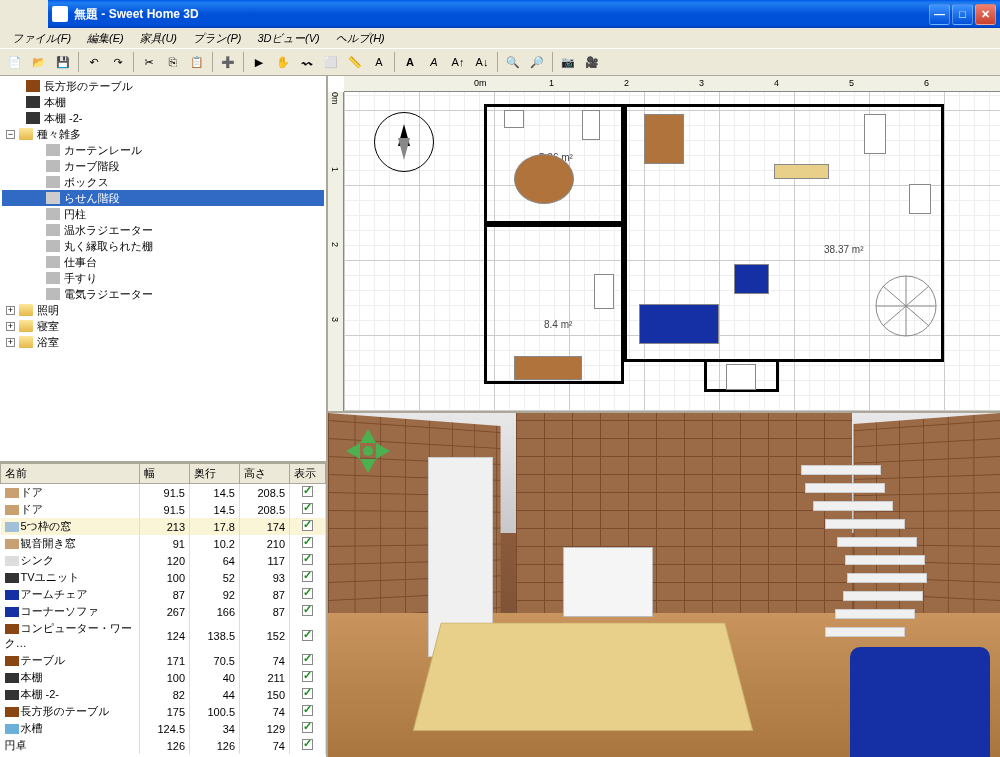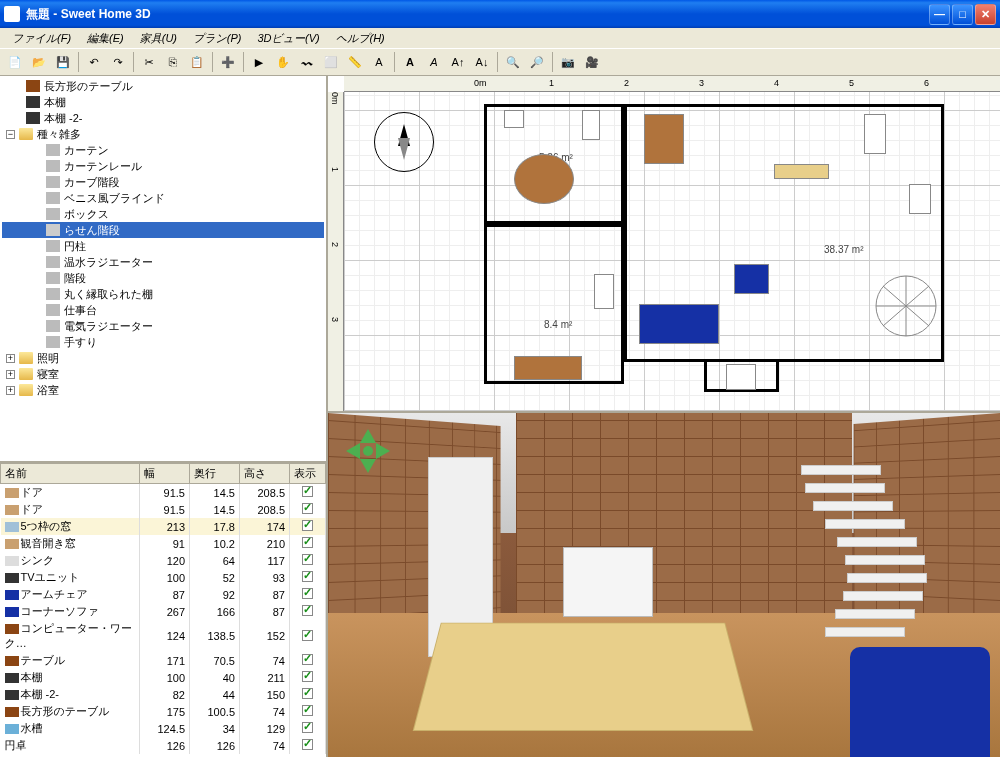--- a/index.html
+++ b/index.html
@@ -1,18 +1,18 @@
 <!DOCTYPE html>
 <html><head>
 <meta charset="utf-8">
 <style>
 * { box-sizing: border-box; margin: 0; padding: 0; font-family: "MS PGothic", sans-serif; font-size: 11px; }
 body { width: 1000px; height: 757px; overflow: hidden; background: #ece9d8; }
 
-.titlebar { height: 28px; background: linear-gradient(to bottom, #0058e6 0%, #1f7ef1 10%, #0050d8 50%, #0050d8 90%, #003db3 100%); display: flex; align-items: center; padding: 0 4px; color: #fff; }
+.titlebar { height: 28px; background: linear-gradient(to bottom, #0058e6 0%, #1f7ef1 10%, #0050d8 50%, #0050d8 90%, #003db3 100%); display: flex; align-items: center; padding: 0 4px; color: #fff; margin-left: 48px; }
 .titlebar .app-icon { width: 16px; height: 16px; margin-right: 6px; background: #fff; border-radius: 2px; }
 .titlebar .title-text { flex: 1; font-weight: bold; font-size: 12px; }
 .win-btns { display: flex; gap: 2px; }
 .win-btn { width: 21px; height: 21px; border-radius: 3px; display: flex; align-items: center; justify-content: center; font-size: 11px; color: #fff; font-weight: bold; border: 1px solid rgba(255,255,255,0.3); }
 .win-btn.min, .win-btn.max { background: linear-gradient(to bottom, #3d95ff, #0050d8); }
 .win-btn.close { background: linear-gradient(to bottom, #f08070, #c8412e); }
 
 .menubar { height: 20px; background: #ece9d8; display: flex; align-items: center; padding: 0 4px; }
 .menubar span { padding: 2px 8px; cursor: default; font-style: italic; }
 
@@ -159,71 +159,59 @@
         </div>
         <div class="tree-node indent-1">
           <span class="icon-item" style="background:#333"></span>
           <span>本棚 -2-</span>
         </div>
       <div class="tree-node">
         <span class="expander">−</span>
         <span class="icon-folder"></span>
         <span>種々雑多</span>
       </div>
-      <div class="tree-node indent-2">
-          <span class="icon-item" style="background:#bbb"></span>
-          <span>カーテン</span>
-        </div>
         <div class="tree-node indent-2">
           <span class="icon-item" style="background:#bbb"></span>
           <span>カーテンレール</span>
         </div>
         <div class="tree-node indent-2">
           <span class="icon-item" style="background:#bbb"></span>
           <span>カーブ階段</span>
-        </div>
-        <div class="tree-node indent-2">
-          <span class="icon-item" style="background:#bbb"></span>
-          <span>ベニス風ブラインド</span>
         </div>
         <div class="tree-node indent-2">
           <span class="icon-item" style="background:#bbb"></span>
           <span>ボックス</span>
         </div>
       <div class="tree-node indent-2 selected">
         <span class="icon-item" style="background:#ccc"></span>
         <span>らせん階段</span>
       </div>
       <div class="tree-node indent-2">
           <span class="icon-item" style="background:#bbb"></span>
           <span>円柱</span>
         </div>
         <div class="tree-node indent-2">
           <span class="icon-item" style="background:#bbb"></span>
           <span>温水ラジエーター</span>
         </div>
         <div class="tree-node indent-2">
           <span class="icon-item" style="background:#bbb"></span>
-          <span>階段</span>
-        </div>
-        <div class="tree-node indent-2">
-          <span class="icon-item" style="background:#bbb"></span>
           <span>丸く縁取られた棚</span>
         </div>
         <div class="tree-node indent-2">
           <span class="icon-item" style="background:#bbb"></span>
           <span>仕事台</span>
         </div>
         <div class="tree-node indent-2">
           <span class="icon-item" style="background:#bbb"></span>
+          <span>手すり</span>
+        </div>
+        <div class="tree-node indent-2">
+          <span class="icon-item" style="background:#bbb"></span>
           <span>電気ラジエーター</span>
-        </div>
-        <div class="tree-node indent-2">
-          <span class="icon-item" style="background:#bbb"></span>
-          <span>手すり</span>
         </div>
       <div class="tree-node">
           <span class="expander">+</span>
           <span class="icon-folder"></span>
           <span>照明</span>
         </div>
         <div class="tree-node">
           <span class="expander">+</span>
           <span class="icon-folder"></span>
           <span>寝室</span>

